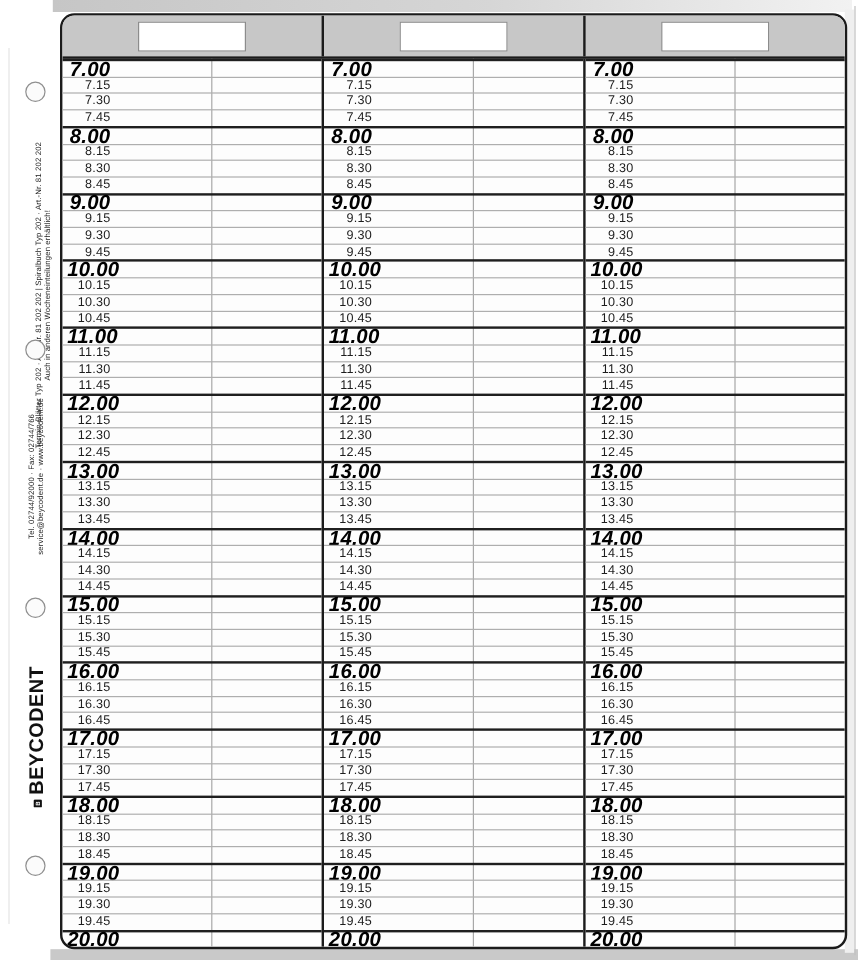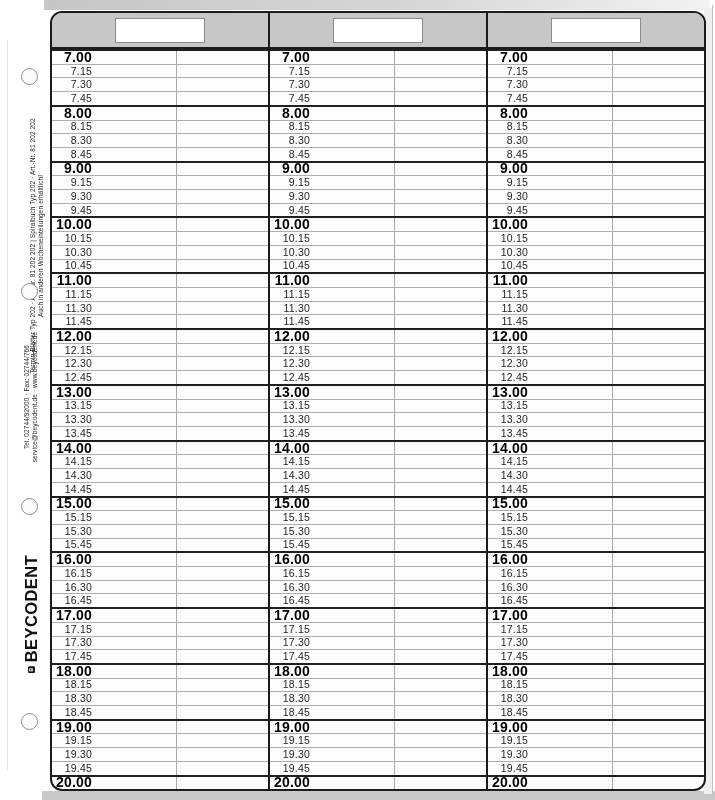--- a/index.html
+++ b/index.html
@@ -48,21 +48,21 @@
   .day-col{flex:1;position:relative;display:flex;flex-direction:column;box-sizing:border-box;}
   .day-col + .day-col{border-left:2px solid #1b1b1b;}
   .subdiv{position:absolute;left:57.5%;top:0;bottom:0;width:1px;background:#a8a8a8;}
 
   .row{flex:1;display:flex;align-items:center;box-sizing:border-box;
     border-top:1px solid var(--grid-line,#aeaeae);position:relative;}
   .row.hour{border-top:2px solid var(--hour-line,#1f1f1f);}
   .row:first-child{border-top:none;}
   .time{width:36px;padding-left:4px;text-align:right;font-size:10.5px;
     line-height:11px;color:#1d1d1d;letter-spacing:.2px;}
-  .row.hour .time{font-weight:bold;color:#000;font-size:14px;}
+  .row.hour .time{font-weight:bold;color:#000;font-size:17px;font-style:italic;}
   .note-space{flex:1;height:100%;}
 </style>
 </head>
 <body>
 
 <div class="scan-top-strip"></div>
 <div class="scan-bottom-strip"></div>
 <div class="scan-right-margin"></div>
 <div class="scan-right-line"></div>
 <div class="scan-left-line"></div>

